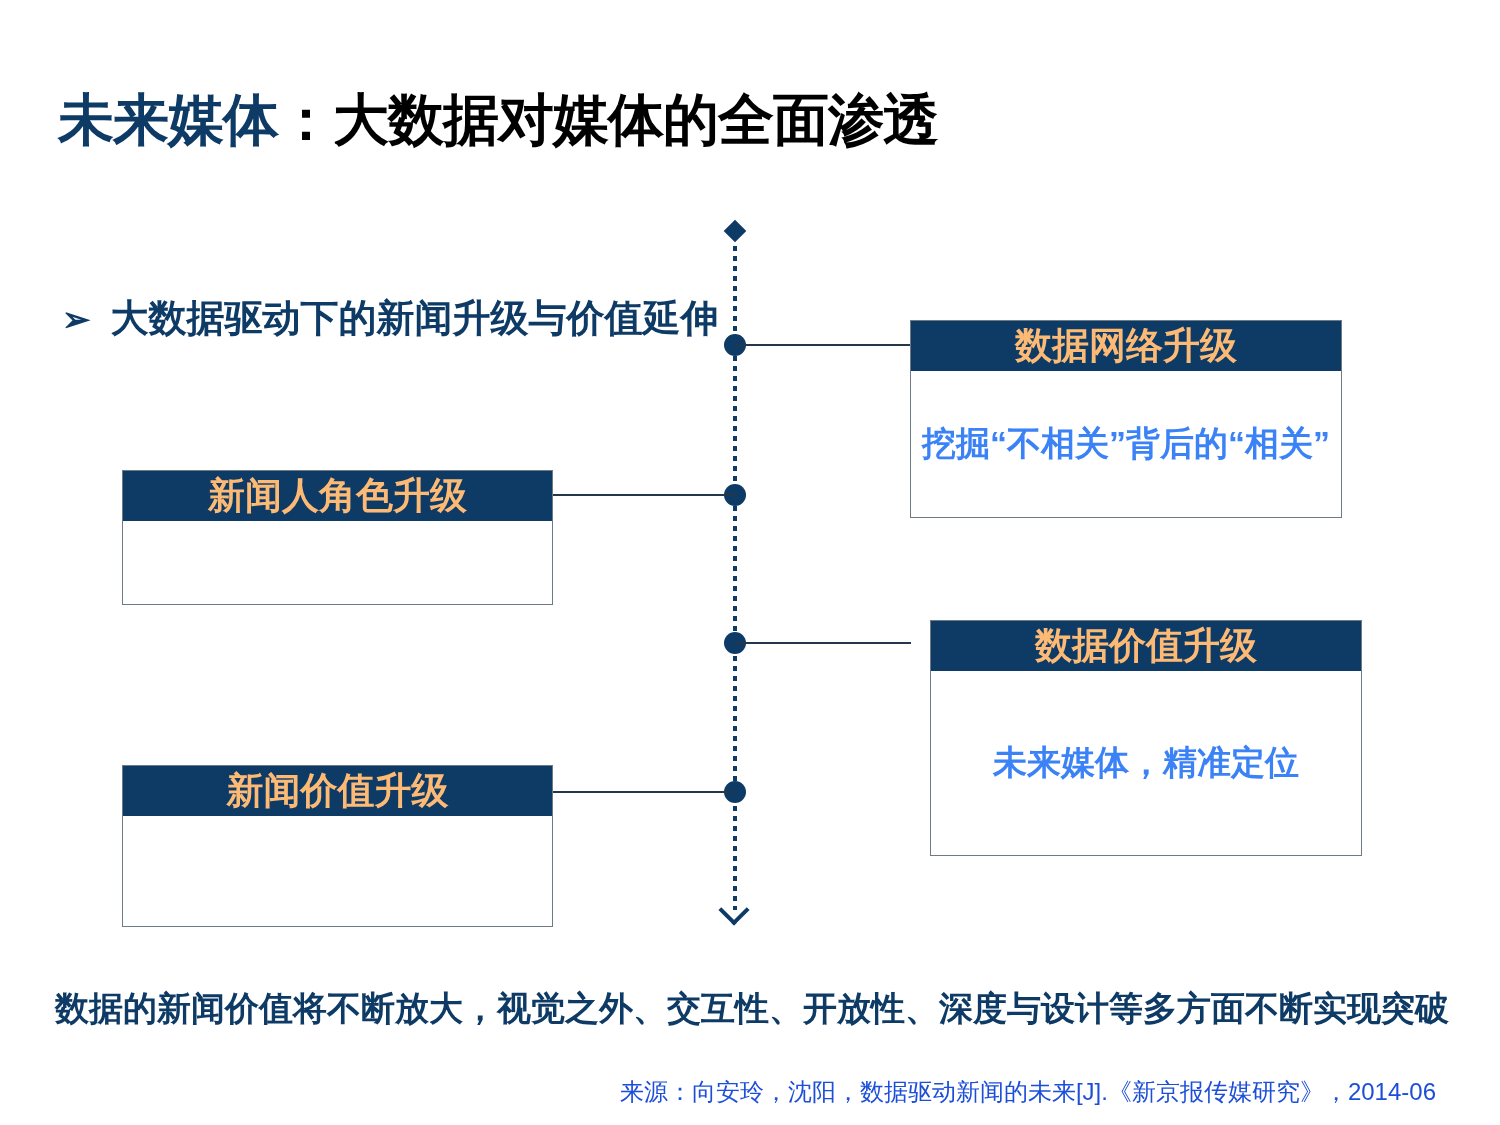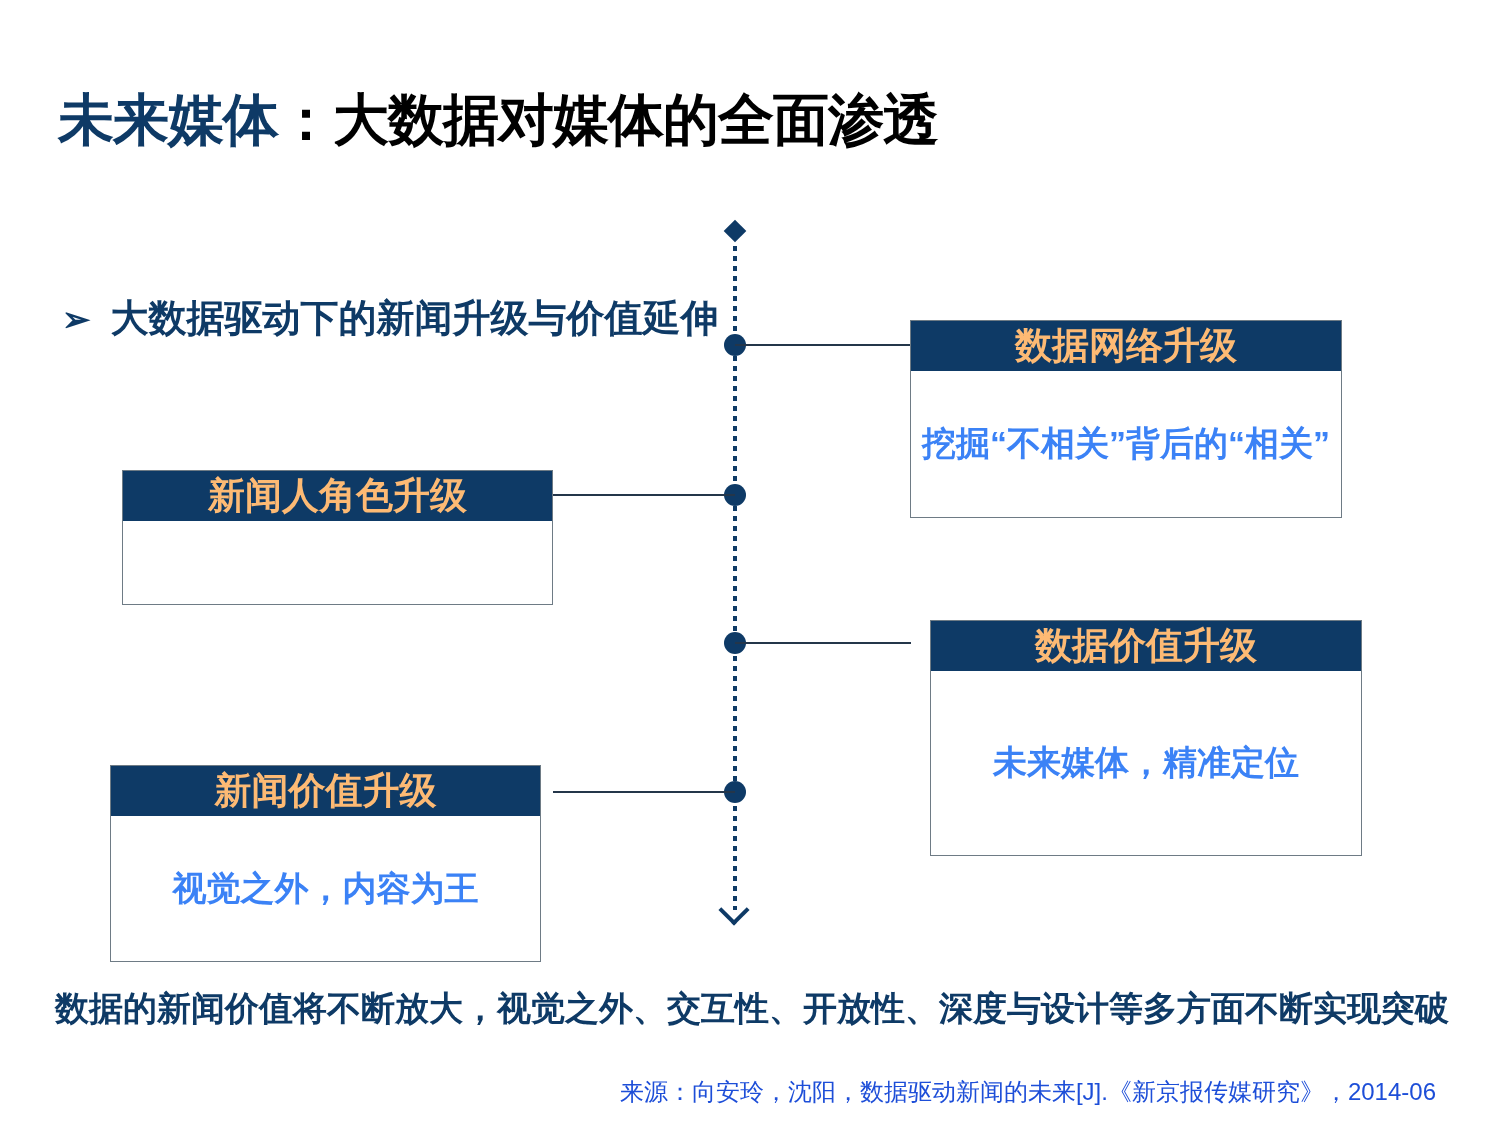--- a/index.html
+++ b/index.html
@@ -57,21 +57,21 @@
     font-size:37px; font-weight:bold; display:flex;
     align-items:center; justify-content:center; white-space:nowrap;
   }
   .node .bd {
     flex:1; display:flex; align-items:center; justify-content:center;
     font-size:34px; font-weight:bold; color:#3b82f6; white-space:nowrap;
   }
   .node.network   { left:910px; top:320px; width:432px; height:198px; }
   .node.role      { left:122px; top:470px; width:431px; height:135px; }
   .node.value     { left:910px; top:620px; width:432px; height:236px;margin-left:20px; }
-  .node.newsvalue { left:110px; top:765px; width:431px; height:197px; }
+  .node.newsvalue { left:122px; top:765px; width:431px; height:162px; }
   
   .emphasis {
     position:absolute; left:55px; top:986px; width:1400px;
     font-size:34px; font-weight:bold; color:#0E3A66; white-space:nowrap;
   }
   .source {
     position:absolute; right:64px; top:1076px;
     font-size:24px; color:#1d4ed8; white-space:nowrap;
   }
 </style>
@@ -110,20 +110,19 @@
     <div class="hd">新闻人角色升级</div>
   </div>
 
   <div class="node value">
     <div class="hd">数据价值升级</div>
     <div class="bd">未来媒体，精准定位</div>
   </div>
 
   <div class="node newsvalue">
     <div class="hd">新闻价值升级</div>
-    <div class="bd">视觉之外，内容为王</div>
   </div>
 
   <div class="emphasis">数据的新闻价值将不断放大，视觉之外、交互性、开放性、深度与设计等多方面不断实现突破</div>
 
   <div class="source">来源：向安玲，沈阳，数据驱动新闻的未来[J].《新京报传媒研究》，2014-06</div>
 
 </div>
 
 </body></html>

